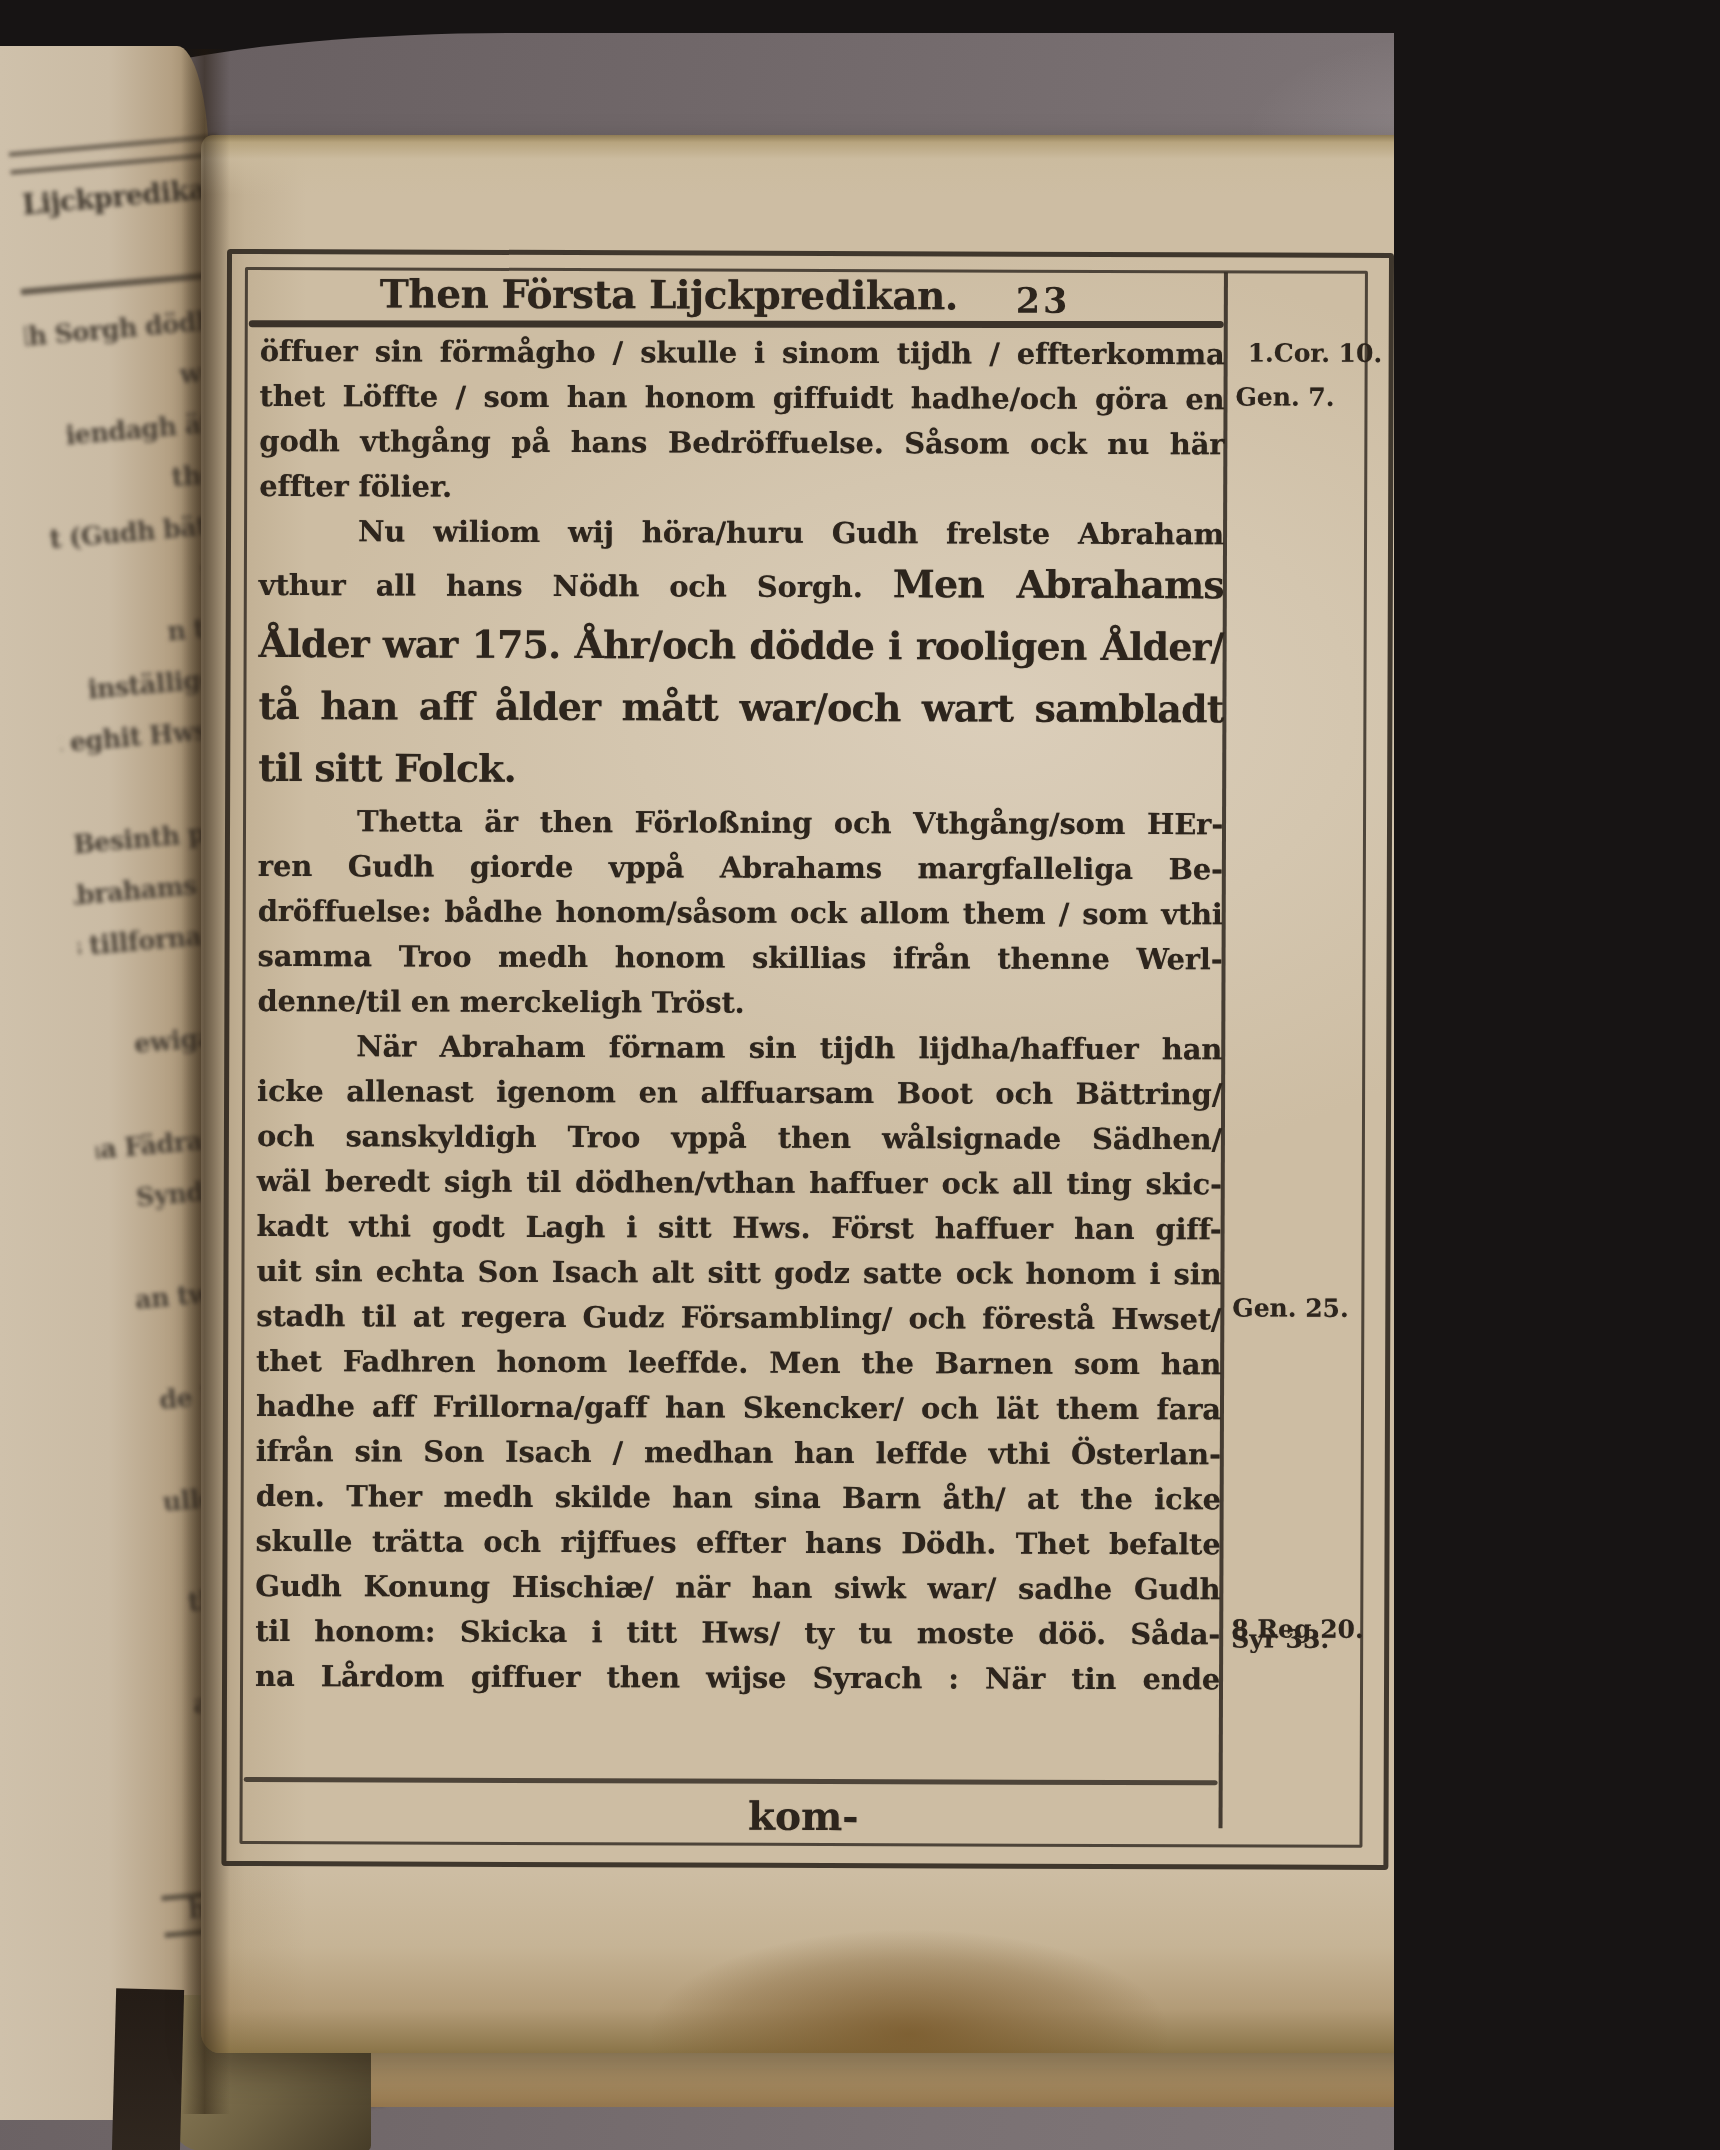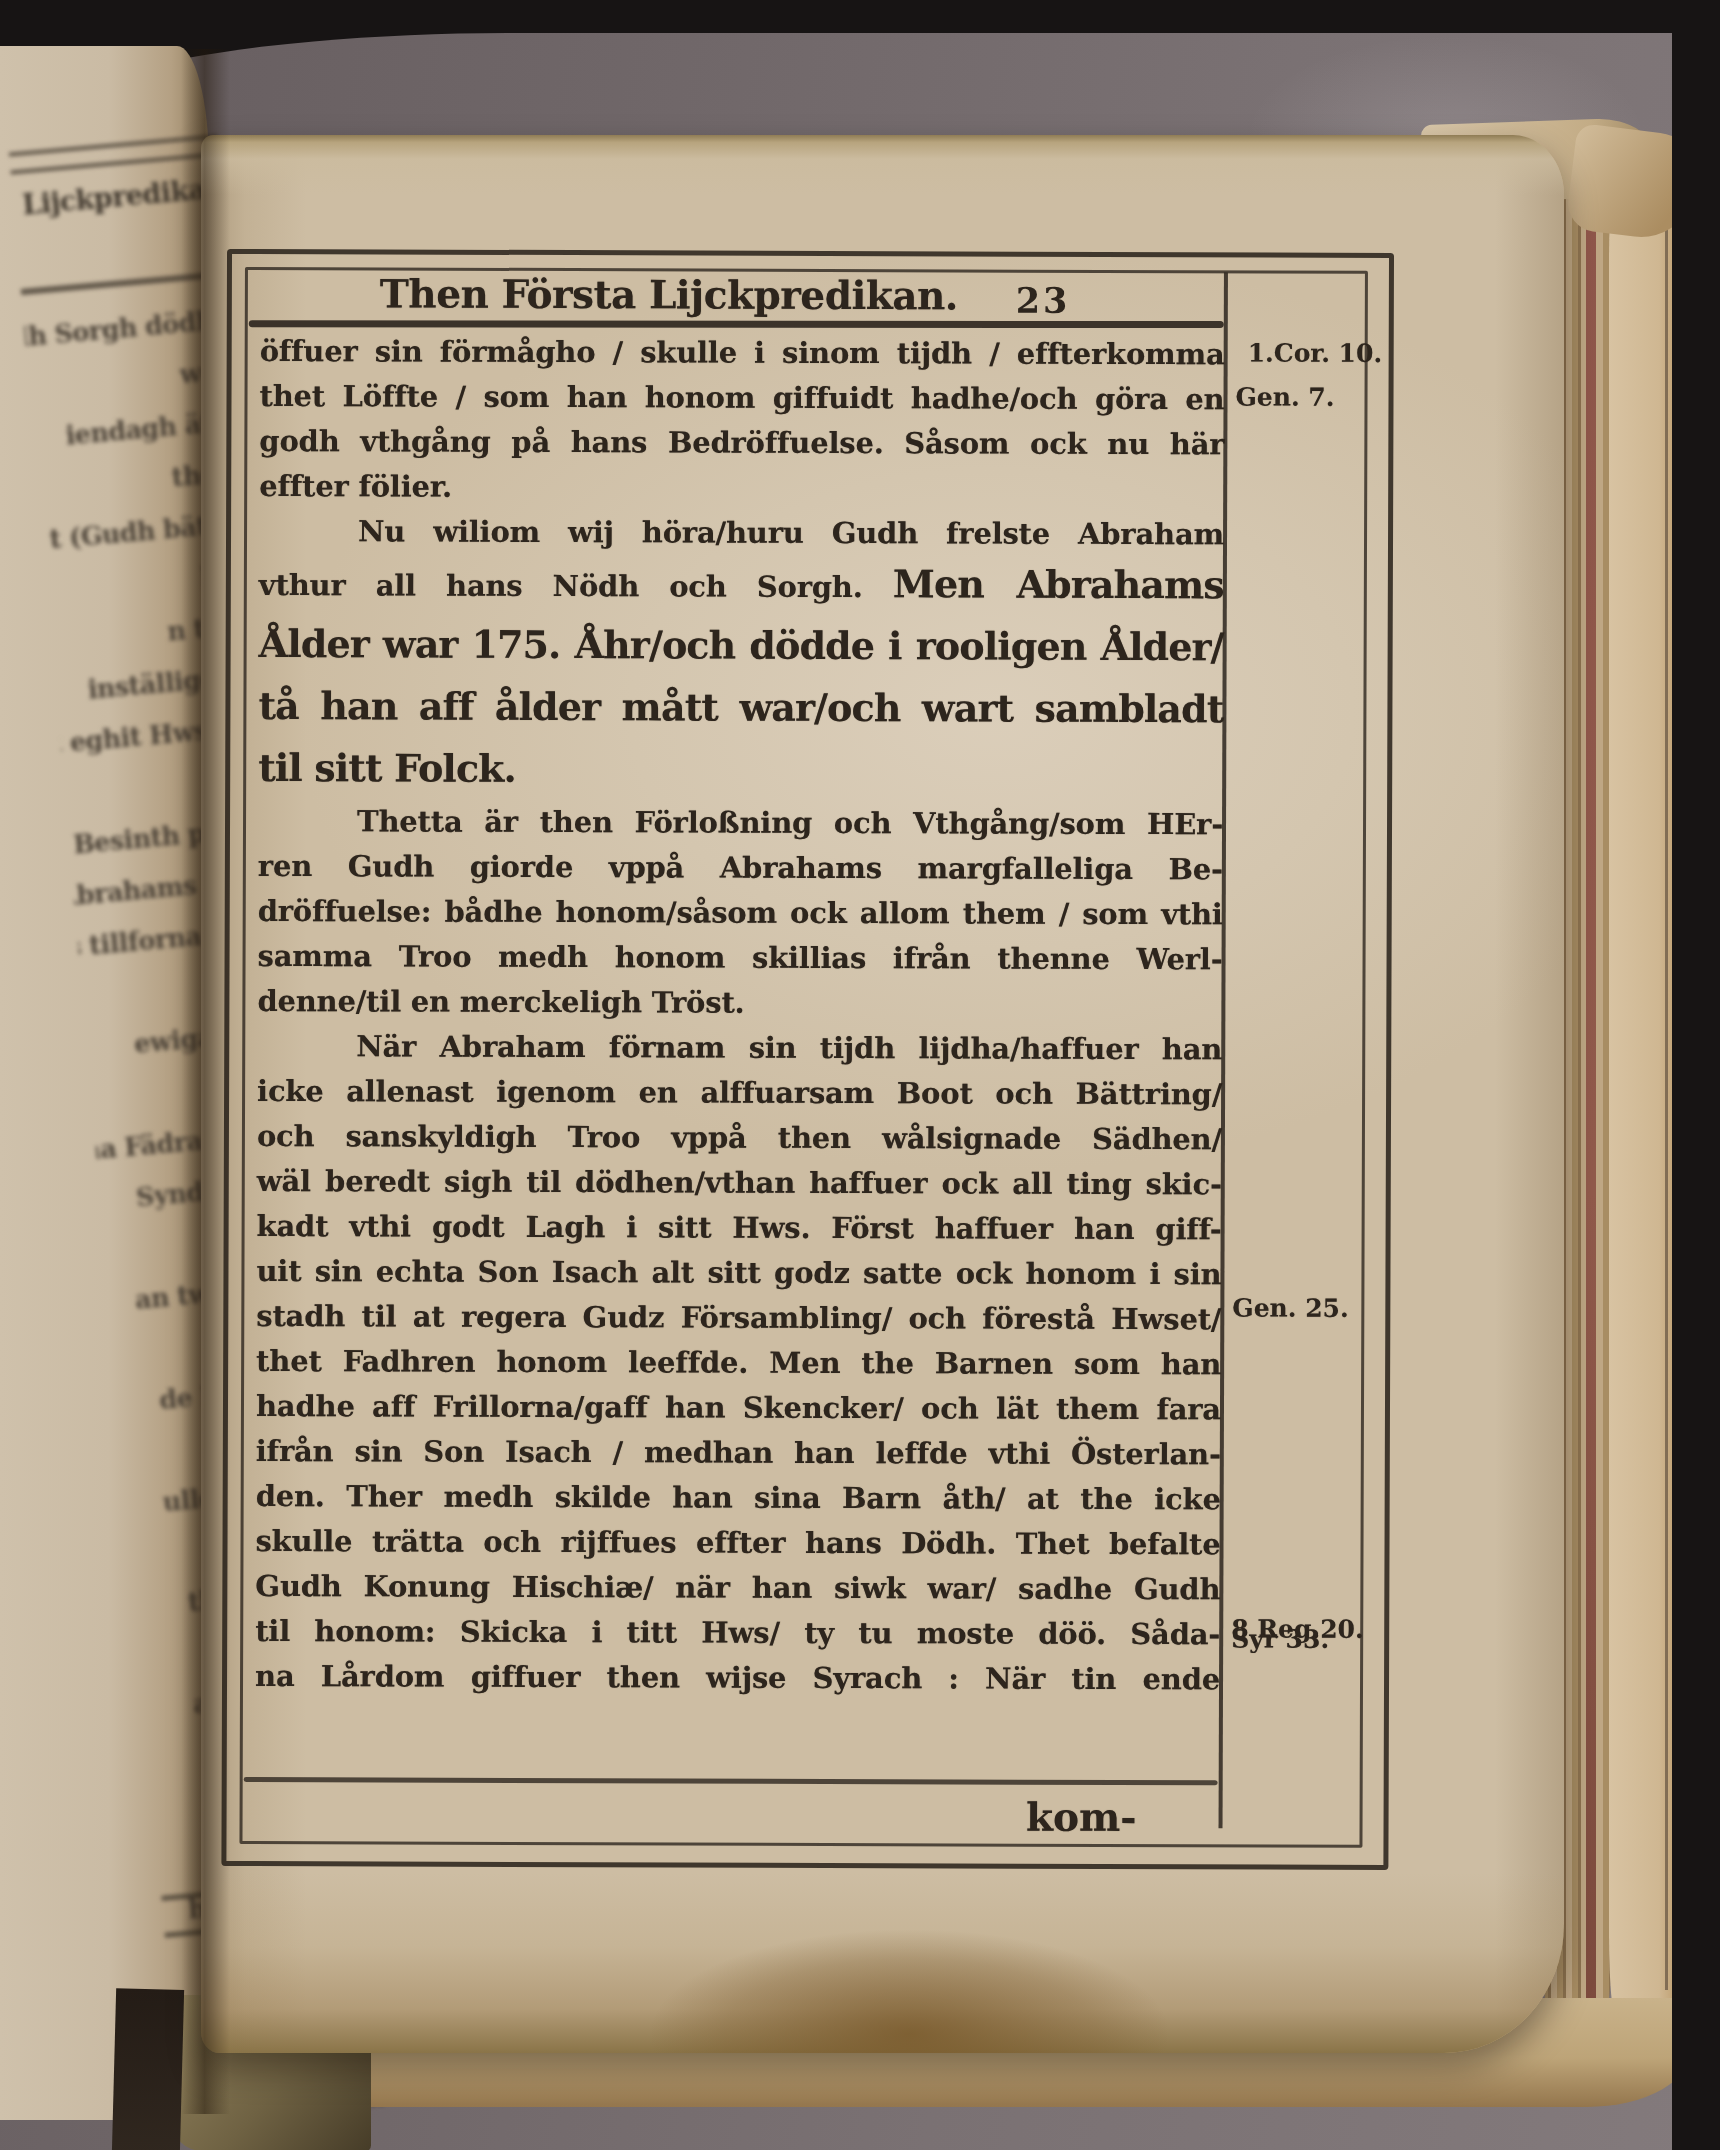--- a/index.html
+++ b/index.html
@@ -1,17 +1,17 @@
 <!DOCTYPE html>
 <html style="font-size:7.4px"><head>
 <meta charset="utf-8">
 <style>
   html,body{margin:0;padding:0;background:#171414;}
   *{box-sizing:border-box;}
-  .scene{position:relative;width:1672px;height:2151px;overflow:hidden;
+  .scene{position:relative;width:1394px;height:2151px;overflow:hidden;
          background:#171414;font-family:"DejaVu Serif", serif;}
 
   
   .gray-backing{position:absolute;left:0;top:33px;width:1721px;height:2117px;
     border-top-left-radius:508px 111px;
     background:
       radial-gradient(286px 148px at 84% 5%, rgba(232,226,229,.17), transparent 70%),
       linear-gradient(100deg,#665d5f 0%,#6f6668 30%,#7a7173 62%,#837a7c 100%);}
 
   

